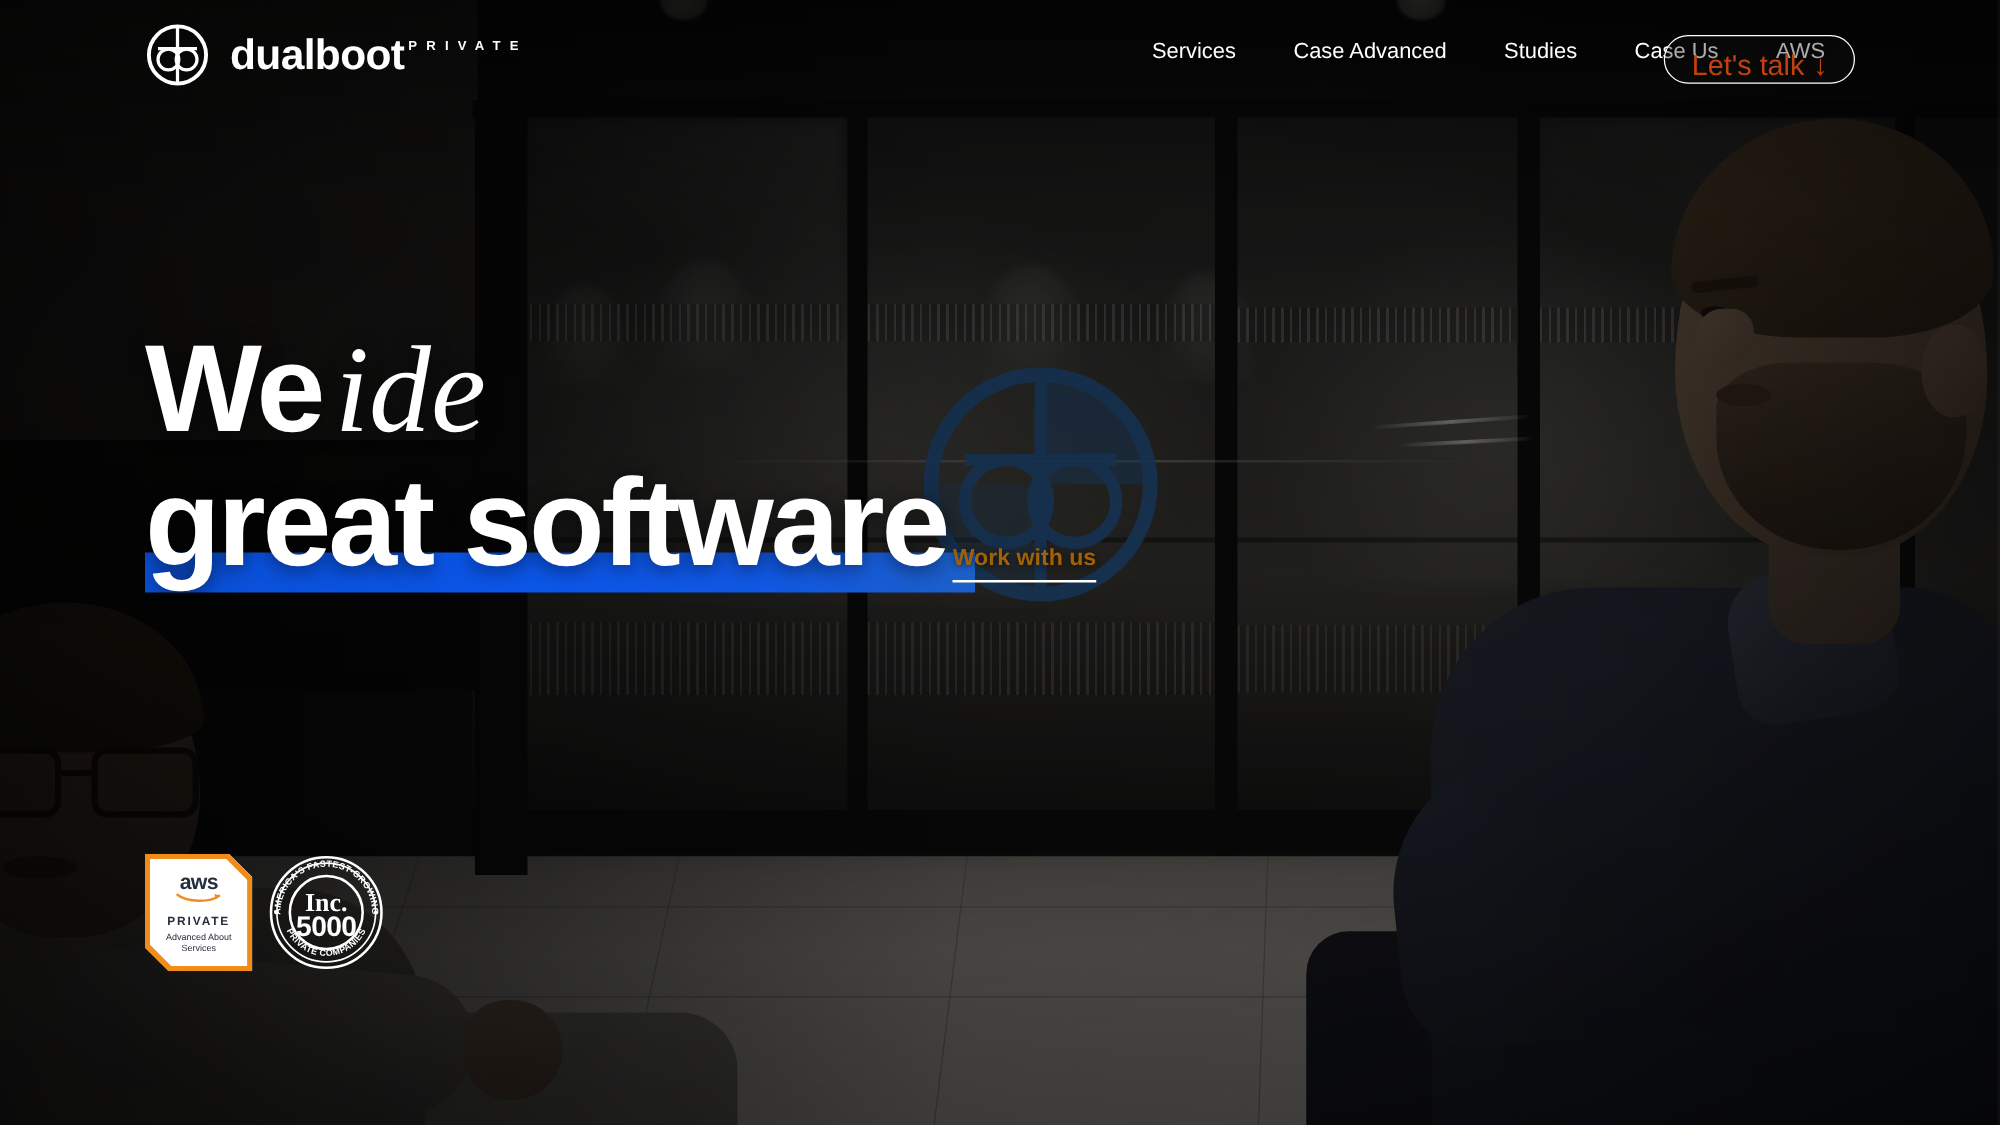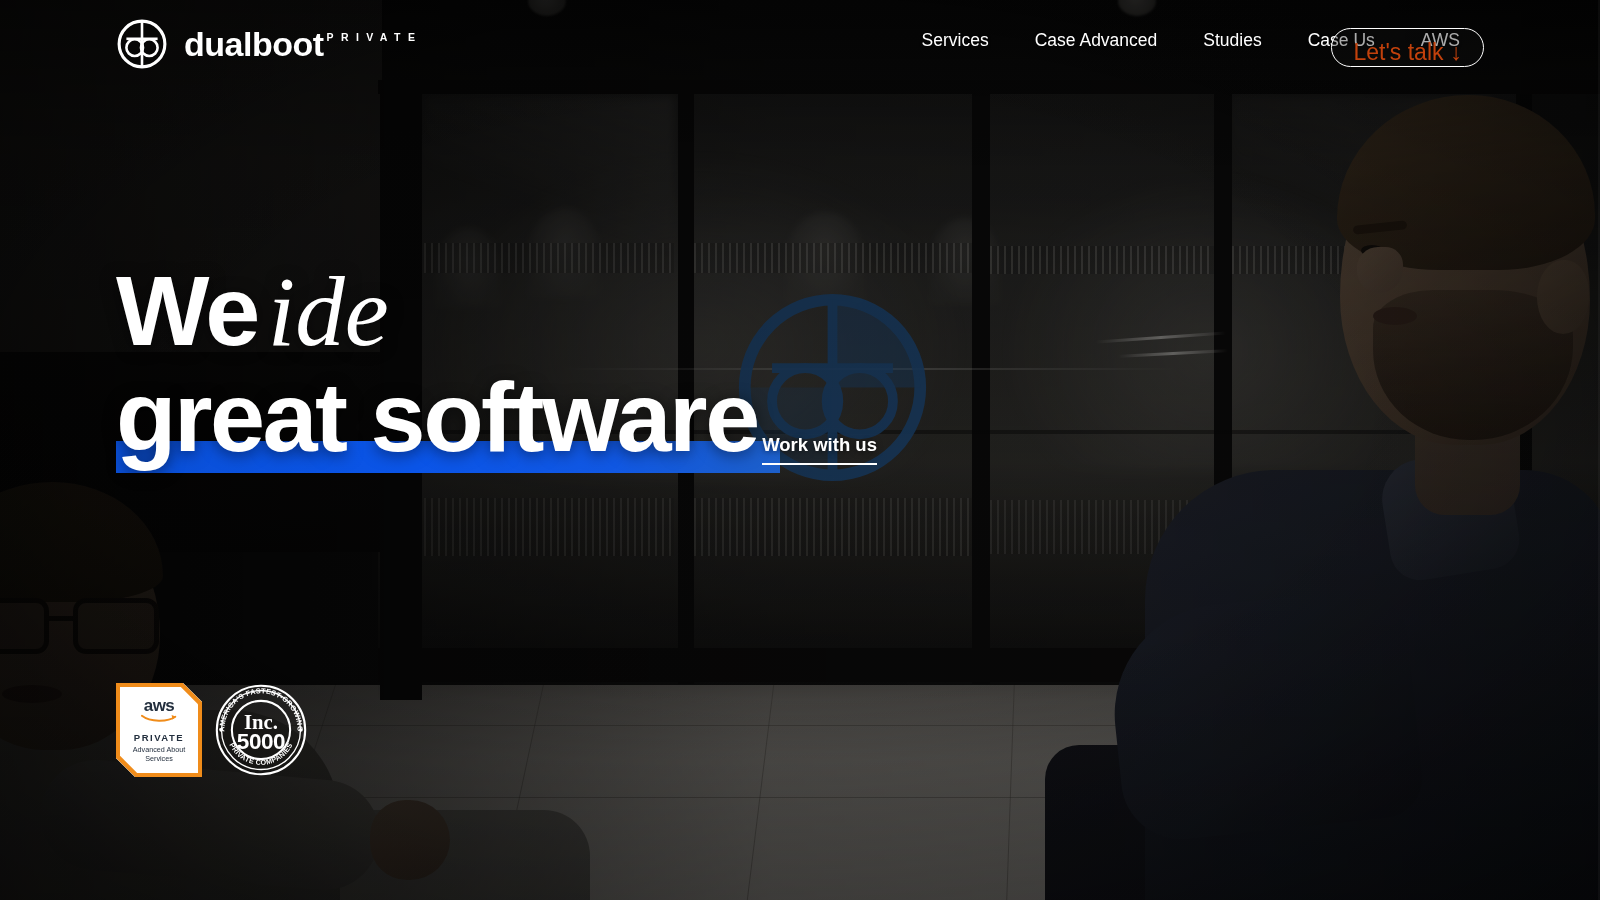--- a/index.html
+++ b/index.html
@@ -246,21 +246,21 @@
     position:absolute; left:0; bottom:-2px; width:664px; height:32px; z-index:-1;
     background:linear-gradient(to right,#0a4fd6 0%,#0b55e8 45%,#1158e3 75%,#1d5fc9 100%);
   }
   .h1-line2 span{ position:relative; z-index:2; }
 
   .sub{
     margin-top:42px; color:#f2f2f2; font-size:20.5px; line-height:1.42;
     max-width:520px; text-shadow:0 1px 8px rgba(0,0,0,.65);
   }
   .worklink{
-    display:inline-block; margin-top:42px; color:#ffffff; font-size:18.5px; font-weight:700;
+    display:inline-block; margin-top:42px; color:#a16207; font-size:18.5px; font-weight:700;
     text-decoration:none; padding-bottom:7px; border-bottom:2.4px solid #fff; cursor:pointer;
     text-shadow:0 1px 6px rgba(0,0,0,.6);
   }
 
   
   .badges{ position:absolute; left:116px; top:683px; display:flex; align-items:center; gap:12px; z-index:30; }
   .aws-badge{
     position:relative; width:86px; height:94px; background:#fff;
     clip-path:polygon(0 0, 78% 0, 100% 20%, 100% 100%, 22% 100%, 0 80%);
     display:flex; flex-direction:column; align-items:center; justify-content:center;

